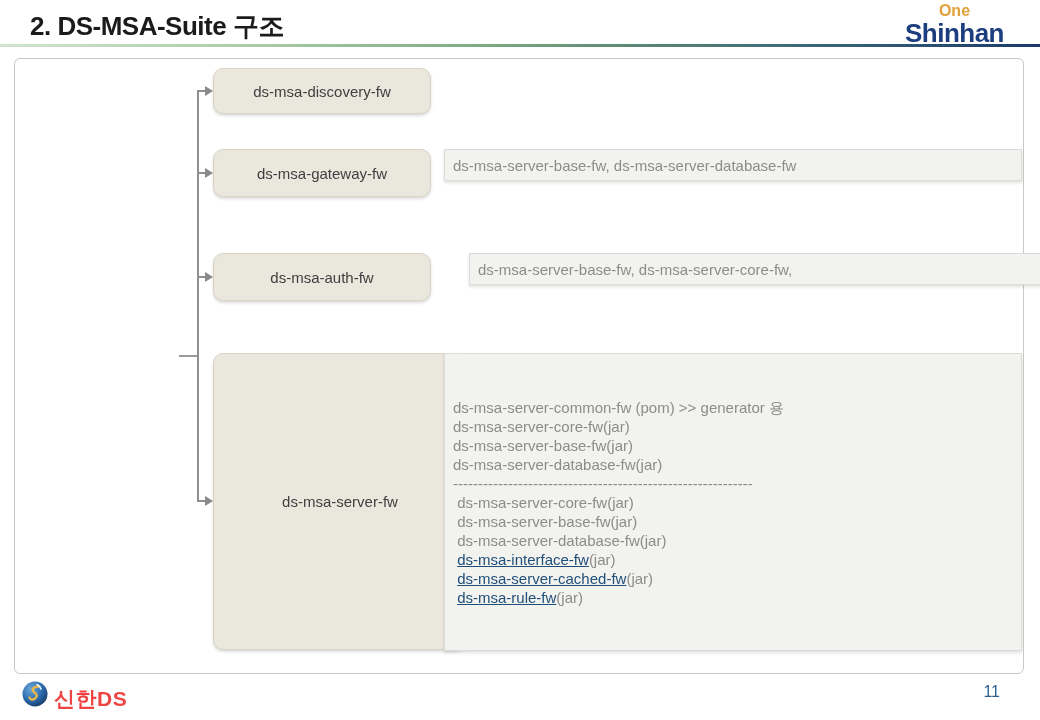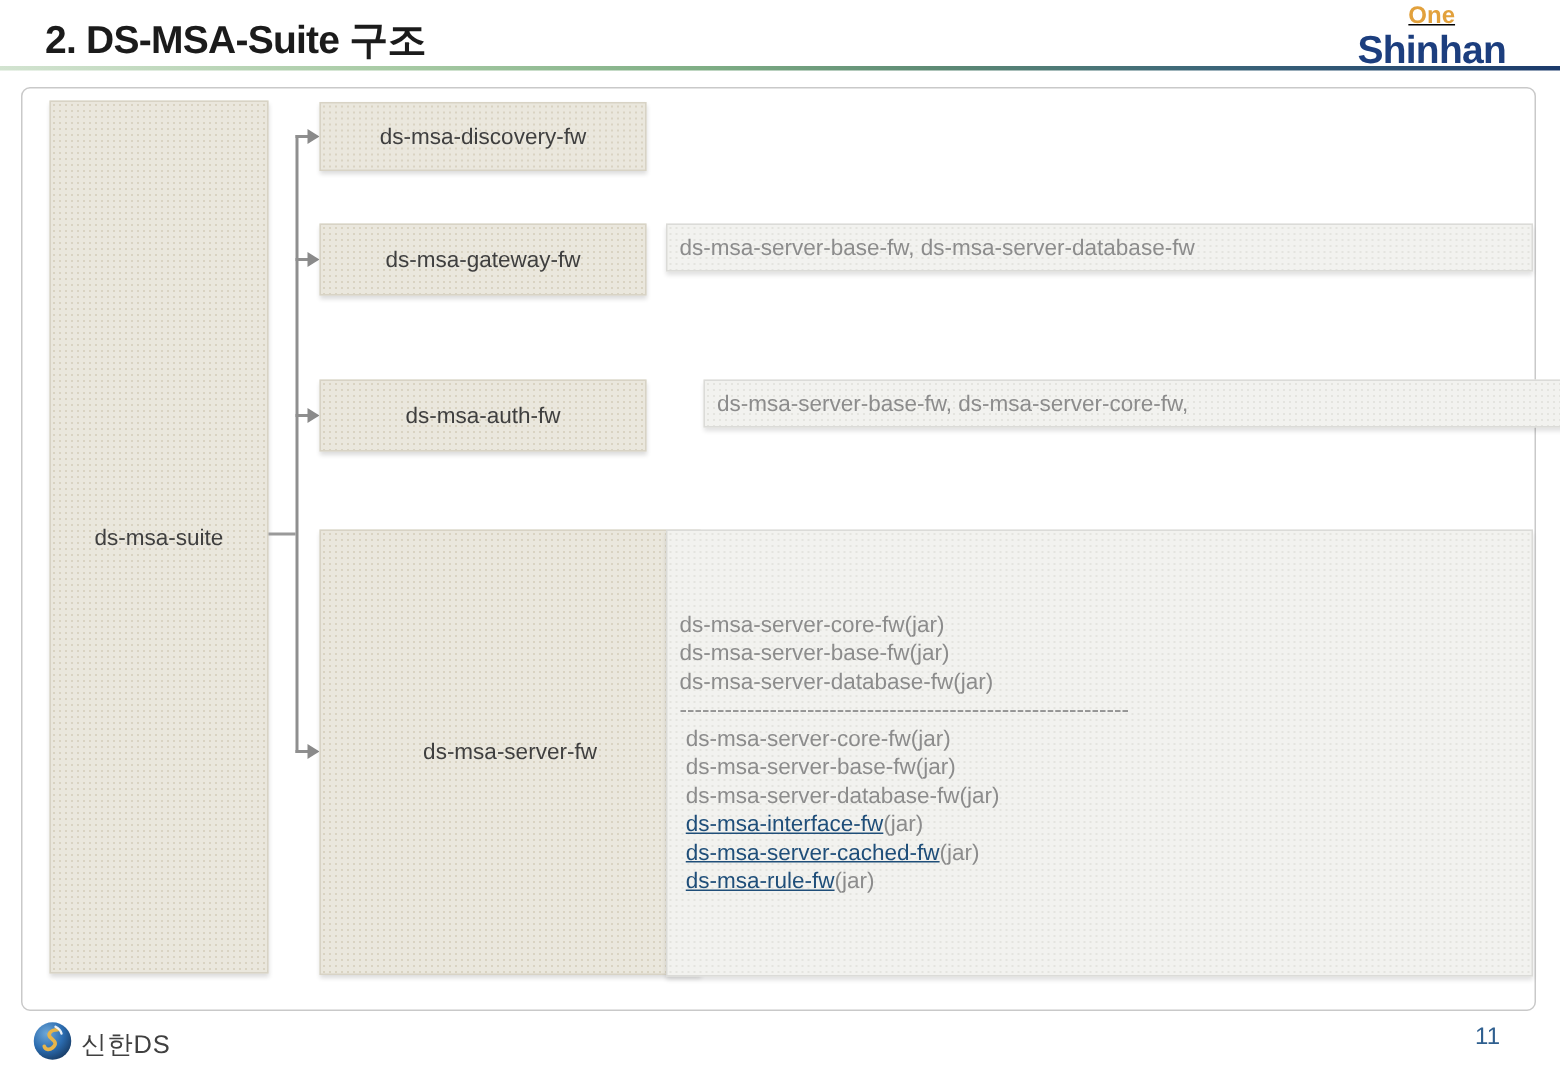--- a/index.html
+++ b/index.html
@@ -3,35 +3,35 @@
 <meta charset="utf-8">
 <style>
   * { margin:0; padding:0; box-sizing:border-box; }
   html,body { width:1040px; height:720px; background:#ffffff; overflow:hidden;
     font-family:"Liberation Sans","DejaVu Sans",sans-serif; }
   .page { position:relative; width:1040px; height:720px; background:#fff; }
 
   
   .title { position:absolute; left:30px; top:9px; font-size:26px; font-weight:700;
     color:#1b1b1b; letter-spacing:-0.5px; }
-  .logo-one-shinhan { position:absolute; right:36px; top:3px; text-align:center; line-height:1;text-decoration:underline; }
+  .logo-one-shinhan { position:absolute; right:36px; top:3px; text-align:center; line-height:1; }
   .logo-one { font-size:16px; font-weight:700; color:#E2A13C; letter-spacing:0px; display:block; }
   .logo-shinhan { font-size:26px; font-weight:700; color:#1C3E7E; letter-spacing:-0.5px; display:block; margin-top:1px; }
   .header-divider { position:absolute; left:0; top:44px; width:1040px; height:3px;
     background:linear-gradient(to right,#d2e3d0 0%,#a8cba5 25%,#7fae85 45%,#5d8a74 60%,#3b6579 78%,#1b3a6b 100%); }
 
   
   .canvas { position:absolute; left:14px; top:58px; width:1010px; height:616px;
     border:1px solid #c9c9c9; border-radius:6px; background:#fff; }
 
   
   .beige-box { position:absolute; background-color:#EAE7DD;
     background-image:radial-gradient(#d9d3c2 0.7px, transparent 0.7px);
     background-size:4px 4px;
-    border:1px solid #d8d3c5; border-radius:0;
+    border:1px solid #d8d3c5; border-radius:10px;
     box-shadow:0 2px 3px rgba(0,0,0,0.14);
     display:flex; align-items:center; justify-content:center;
     font-size:15px; color:#3f3f3f; }
   .desc-box { position:absolute; background-color:#F2F2EF;
     background-image:radial-gradient(#e4e4df 0.7px, transparent 0.7px);
     background-size:4px 4px;
     border:1px solid #dbdbd8;
     box-shadow:0 2px 3px rgba(0,0,0,0.12);
     display:flex; flex-direction:column; justify-content:center;
     padding-left:8px; font-size:15px; line-height:19px; color:#8c8c8c; }
@@ -54,41 +54,38 @@
   .feed  { left:164px; top:296px; width:18px; height:2px; background:#9a9a9a; }
   .branch { height:2px; width:9px; left:182px; background:#8f8f8f; }
   .branch-0 { top:31px; } .branch-1 { top:113px; } .branch-2 { top:217px; } .branch-3 { top:441px; }
   .arrow { position:absolute; width:0; height:0; left:190px;
     border-top:5px solid transparent; border-bottom:5px solid transparent;
     border-left:8px solid #8a8a8a; }
   .arrow-0 { top:27px; } .arrow-1 { top:109px; } .arrow-2 { top:213px; } .arrow-3 { top:437px; }
 
   
   .footer-logo { position:absolute; left:22px; top:681px; width:26px; height:26px; }
-  .footer-company { position:absolute; left:54px; top:685px; font-size:17px; font-weight:400;
-    color:#404040; letter-spacing:0.5px; }
+  .footer-company { position:absolute; left:54px; top:685px; font-size:21px; font-weight:700;
+    color:#ef4444; letter-spacing:0.5px; }
   .page-number { position:absolute; right:40px; top:683px; font-size:16px; color:#2f5f8f; }
 </style>
 </head>
 <body>
 
 <div class="page">
 
   <div class="title">2. DS-MSA-Suite 구조</div>
   <div class="logo-one-shinhan">
     <span class="logo-one">One</span>
     <span class="logo-shinhan">Shinhan</span>
   </div>
   <div class="header-divider"></div>
 
   <div class="canvas">
 
-    <div class="beige-box root-box">
-      <span>ds-msa-suite</span>
-    </div>
 
     <div class="conn feed"></div>
     <div class="conn trunk"></div>
     <div class="conn branch branch-0"></div>
     <div class="conn branch branch-1"></div>
     <div class="conn branch branch-2"></div>
     <div class="conn branch branch-3"></div>
     <div class="arrow arrow-0"></div>
     <div class="arrow arrow-1"></div>
     <div class="arrow arrow-2"></div>
@@ -107,20 +104,21 @@
       <span>ds-msa-server-fw</span>
     </div>
 
     <div class="desc-box descbox-1">
         <div class="desc-line"><span>ds-msa-server-base-fw, ds-msa-server-database-fw</span></div>
       </div>
     <div class="desc-box descbox-2">
         <div class="desc-line"><span>ds-msa-server-base-fw, ds-msa-server-core-fw,</span></div>
       </div>
     <div class="desc-box descbox-3">
+        <div class="desc-line"><span>ds-msa-server-common-fw (pom) &gt;&gt; generator 용</span></div>
         <div class="desc-line"><span>ds-msa-server-core-fw(jar)</span></div>
         <div class="desc-line"><span>ds-msa-server-base-fw(jar)</span></div>
         <div class="desc-line"><span>ds-msa-server-database-fw(jar)</span></div>
         <div class="desc-line"><span>------------------------------------------------------------</span></div>
         <div class="desc-line"><span> ds-msa-server-core-fw(jar)</span></div>
         <div class="desc-line"><span> ds-msa-server-base-fw(jar)</span></div>
         <div class="desc-line"><span> ds-msa-server-database-fw(jar)</span></div>
         <div class="desc-line"><span> </span><span class="blue">ds-msa-interface-fw</span><span>(jar)</span></div>
         <div class="desc-line"><span> </span><span class="blue">ds-msa-server-cached-fw</span><span>(jar)</span></div>
         <div class="desc-line"><span> </span><span class="blue">ds-msa-rule-fw</span><span>(jar)</span></div>

